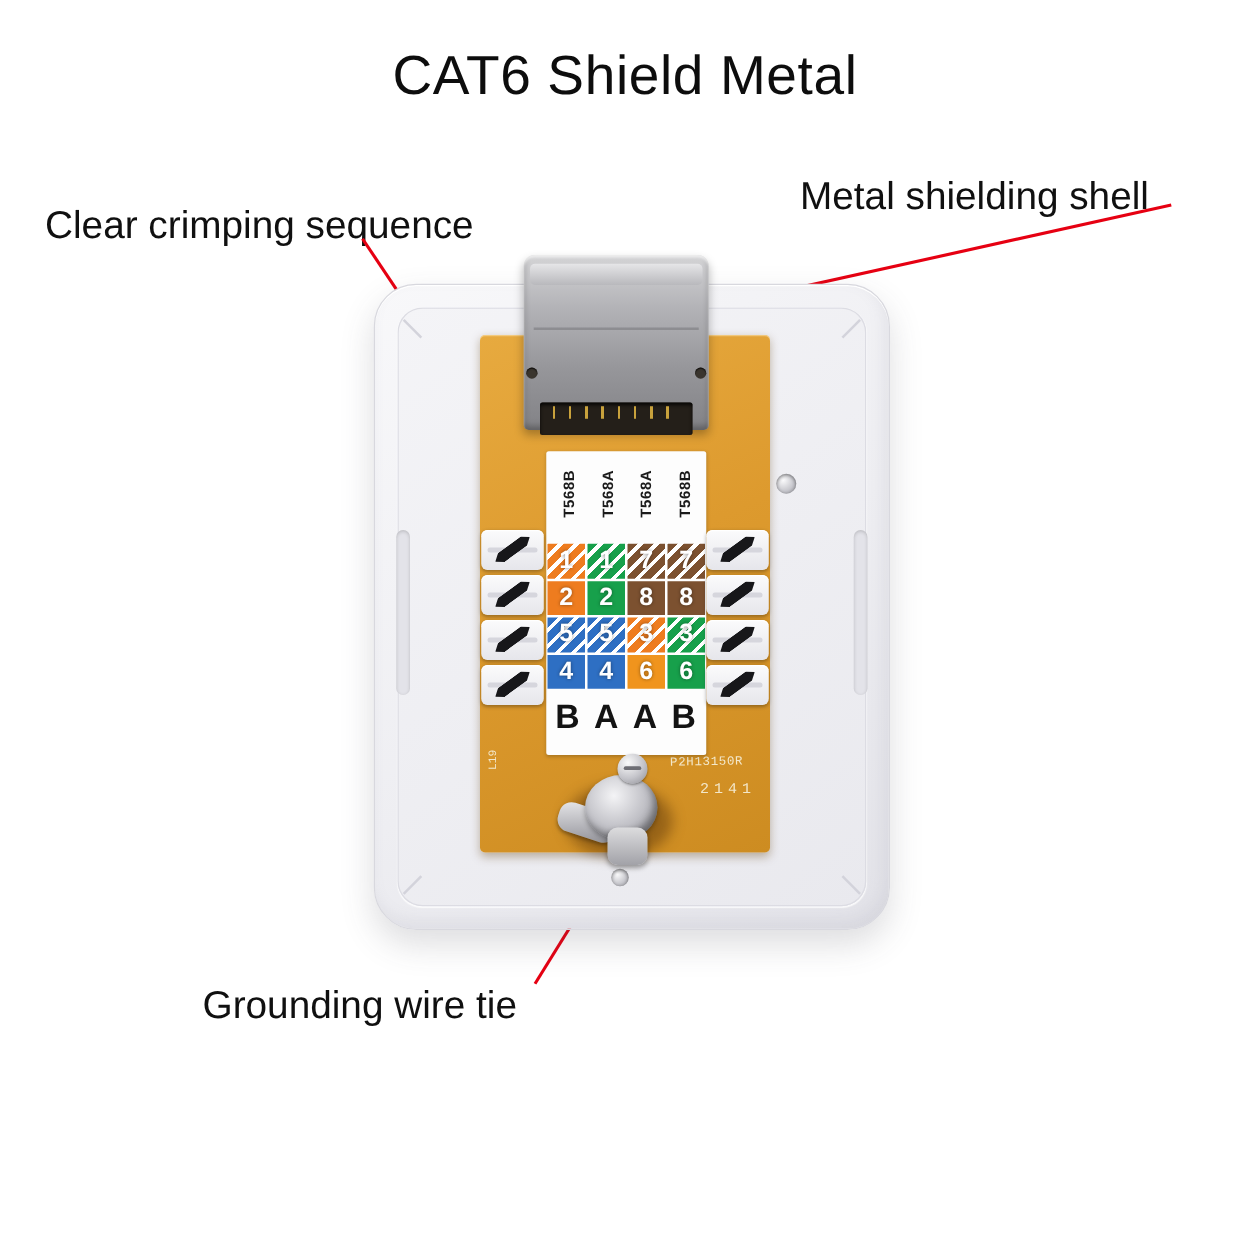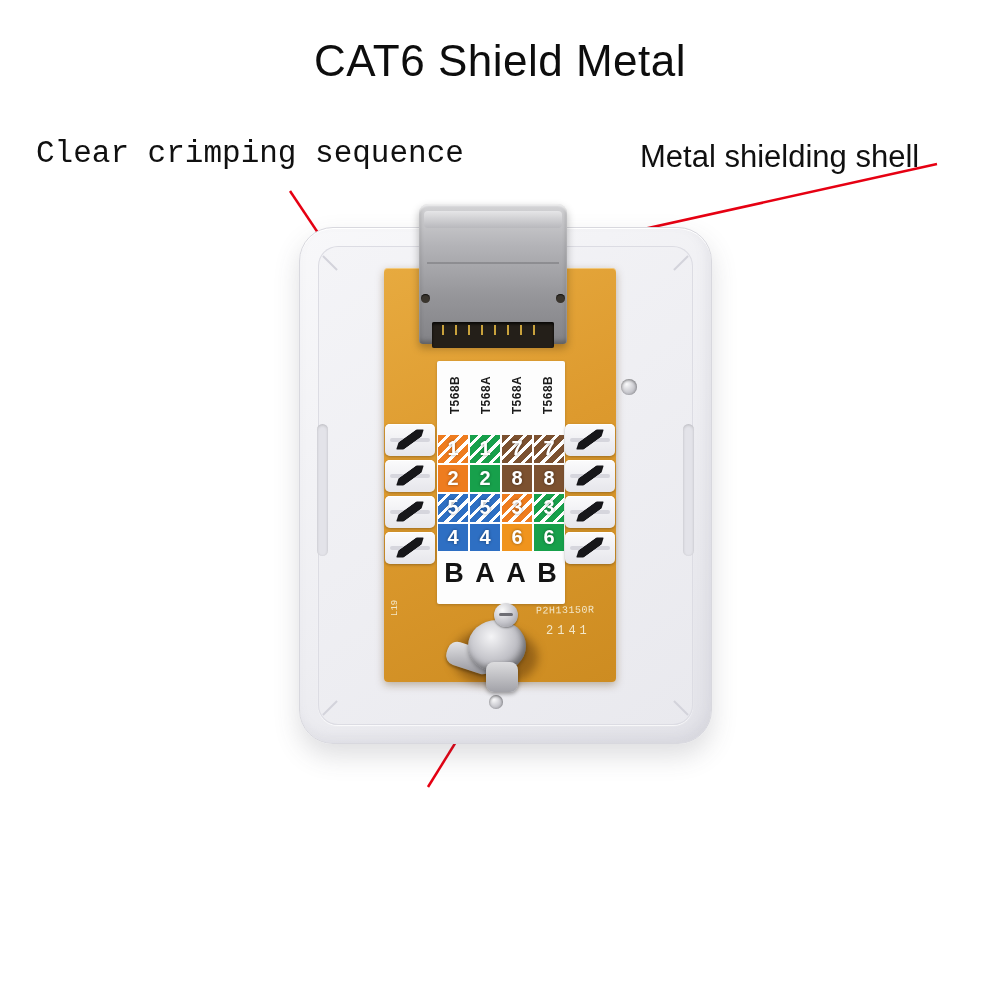--- a/index.html
+++ b/index.html
@@ -3,21 +3,21 @@
 <meta charset="utf-8">
 <style>
   html,body{margin:0;padding:0;background:#fff;}
   .stage{position:relative;width:1000px;height:1000px;background:#ffffff;overflow:hidden;
          font-family:"Liberation Sans",sans-serif;color:#111;}
 
   
   .title{position:absolute;left:0;right:0;top:36px;text-align:center;
          font-size:44px;letter-spacing:0.5px;color:#0d0d0d;}
   .callout{position:absolute;font-size:31px;color:#101010;white-space:nowrap;}
-  .callout-left{left:36px;top:136px;font-family:Liberation Mono, monospace;}
+  .callout-left{left:36px;top:162px;}
   .callout-right{left:640px;top:139px;}
   .callout-bottom{left:162px;top:786px;}
   svg.lines{position:absolute;left:0;top:0;width:1000px;height:1000px;pointer-events:none;}
 
   
   .plate{position:absolute;left:299px;top:227px;width:411px;height:515px;border-radius:34px;
          background:linear-gradient(145deg,#f8f8fa 0%,#eeeef2 55%,#e2e2e8 100%);
          border:1px solid #d8d8de;
          box-shadow:0 12px 26px rgba(70,70,85,0.18), inset 0 1px 0 #ffffff, inset -4px -6px 12px rgba(120,120,135,0.10);}
   .plate-inner{position:absolute;left:18px;top:18px;right:18px;bottom:18px;border-radius:20px;
@@ -36,21 +36,21 @@
          box-shadow:inset 0 1px 3px rgba(0,0,0,0.45);}
   .hole-top{left:321px;top:151px;width:16px;height:16px;}
   .hole-bottom{left:189px;top:467px;width:14px;height:14px;}
 
   
   .pcb{position:absolute;left:384px;top:268px;width:232px;height:414px;border-radius:4px;
        background:linear-gradient(155deg,#e7aa3f 0%,#dd9a2e 45%,#cd8c21 100%);
        box-shadow:0 3px 8px rgba(90,55,0,0.35), inset 0 1px 0 rgba(255,235,190,0.5);}
   .silk{position:absolute;color:#f3e7c9;font-family:"Liberation Mono",monospace;}
   .silk-part{left:152px;top:337px;font-size:10px;letter-spacing:0.5px;transform:rotate(-1deg);}
-  .silk-date{left:162px;top:356px;font-size:12px;letter-spacing:4px;}
+  .silk-date{left:176px;top:356px;font-size:12px;letter-spacing:4px;}
   .silk-side{left:6px;top:348px;font-size:9px;transform:rotate(-90deg);transform-origin:left top;}
 
   
   .shell{position:absolute;left:419px;top:204px;width:148px;height:140px;
          border-radius:9px 9px 4px 4px;
          background:linear-gradient(180deg,#d4d4d6 0%,#b3b3b7 30%,#96969a 65%,#828286 100%);
          box-shadow:inset 0 2px 2px rgba(255,255,255,0.65), inset 0 -3px 5px rgba(0,0,0,0.28), 0 4px 8px rgba(0,0,0,0.28);}
   .shell-fold{position:absolute;left:5px;right:5px;top:7px;height:17px;border-radius:4px;
          background:linear-gradient(180deg,#e7e7e9,#b8b8bc);opacity:0.95;}
   .shell-seam{position:absolute;left:8px;right:8px;top:58px;height:2px;background:rgba(60,60,65,0.25);}
@@ -102,20 +102,21 @@
          box-shadow:0 2px 4px rgba(0,0,0,0.35);}
 </style>
 </head>
 <body>
 
 <div class="stage">
 
   <div class="title">CAT6 Shield Metal</div>
   <div class="callout callout-left">Clear crimping sequence</div>
   <div class="callout callout-right">Metal shielding shell</div>
+  <div class="callout callout-bottom">Grounding wire tie</div>
 
   <svg class="lines">
     <line x1="290" y1="191" x2="452" y2="433" stroke-width="2.5" stroke="#e60012"></line>
     <line x1="937" y1="164" x2="540" y2="252" stroke-width="2.5" stroke="#e60012"></line>
     <line x1="428" y1="787" x2="490" y2="687" stroke-width="2.5" stroke="#e60012"></line>
   </svg>
 
   <div class="plate">
     <div class="plate-inner"></div>
     <div class="groove left"></div>

